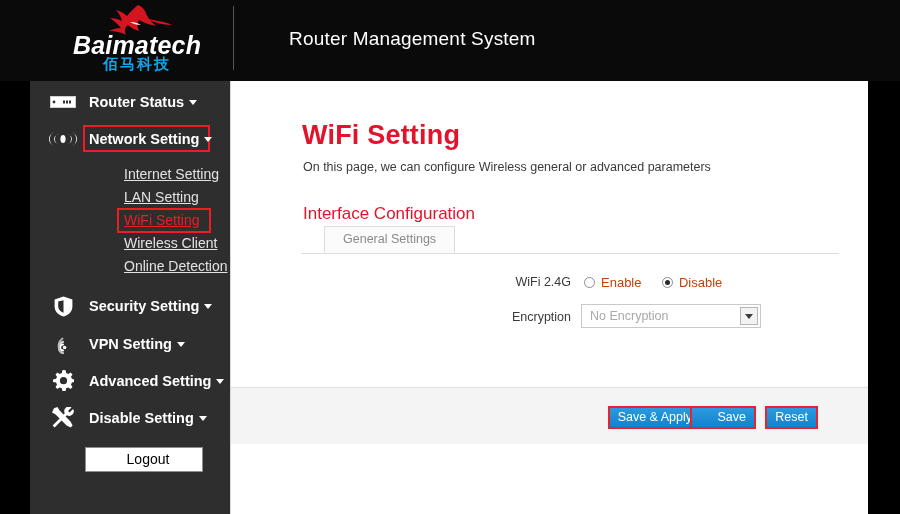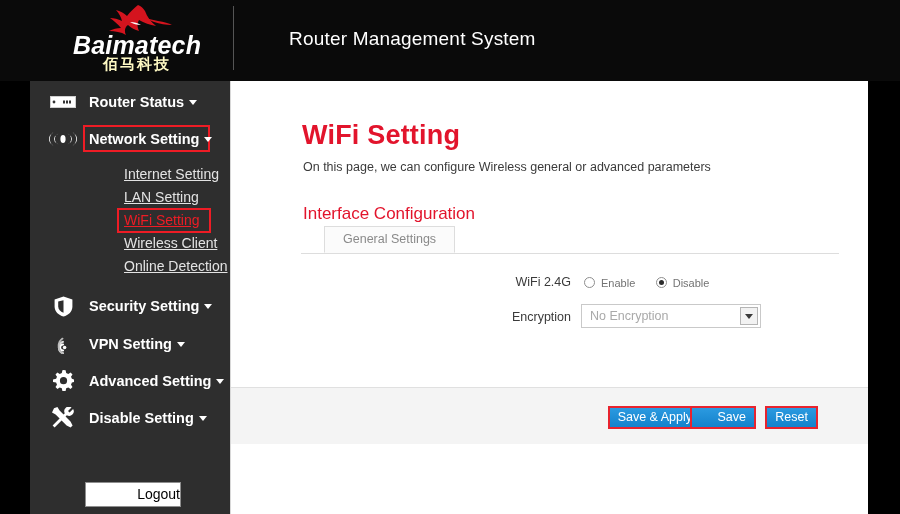--- a/index.html
+++ b/index.html
@@ -49,21 +49,21 @@
     font-style: italic;
     font-weight: bold;
     letter-spacing: 0.2px;
     line-height: 28px;
   }
   .logo-cn {
     position: absolute;
     left: 0; top: 52px;
     width: 150px;
     text-align: center;
-    color: #fef9c3;
+    color: #0ea5e9;
     font-family: "DejaVu Sans", sans-serif;
     font-size: 15px;
     font-weight: bold;
     letter-spacing: 2px;
     line-height: 17px;
   }
   .header-divider {
     position: absolute;
     left: 233px; top: 6px;
     width: 1px; height: 64px;
@@ -142,32 +142,31 @@
   .sub-hl-box {
     position: absolute;
     left: 87px; top: -1px;
     width: 94px; height: 25px;
     border: 2px solid #ee1c25;
     box-sizing: border-box;
   }
   .logout-btn {
     position: absolute;
     left: 55px; top: 366px;
-    width: 96px; height: 25px;
+    width: 118px; height: 25px;
     background: #ffffff;
     border: 1px solid #8e8e8e;
     box-sizing: border-box;
     color: #000000;
     font-size: 14px;
     font-family: "Liberation Sans", sans-serif;
-    text-align: right;
+    text-align: center;
     padding-left: 8px;
     line-height: 23px;
     cursor: pointer;
-    margin-top: 35px;
   }
 
   
   .content {
     position: absolute;
     left: 230px; top: 81px;
     width: 638px; height: 433px;
     background: #ffffff;
     border-left: 1px solid #d8d8d8;
     box-sizing: border-box;
@@ -231,22 +230,22 @@
   .radio-wrap {
     position: absolute;
     left: 353px;
     top: 0;
     line-height: 26px;
     white-space: nowrap;
   }
   .radio-opt {
     display: inline-block;
     margin-right: 16px;
-    color: #737373;
-    font-size: 11px;
+    color: #c2410c;
+    font-size: 13px;
     cursor: pointer;
   }
   .radio-dot {
     display: inline-block;
     width: 11px; height: 11px;
     border-radius: 50%;
     border: 1px solid #8e8e8e;
     background: #ffffff;
     vertical-align: -1px;
     margin-right: 6px;

